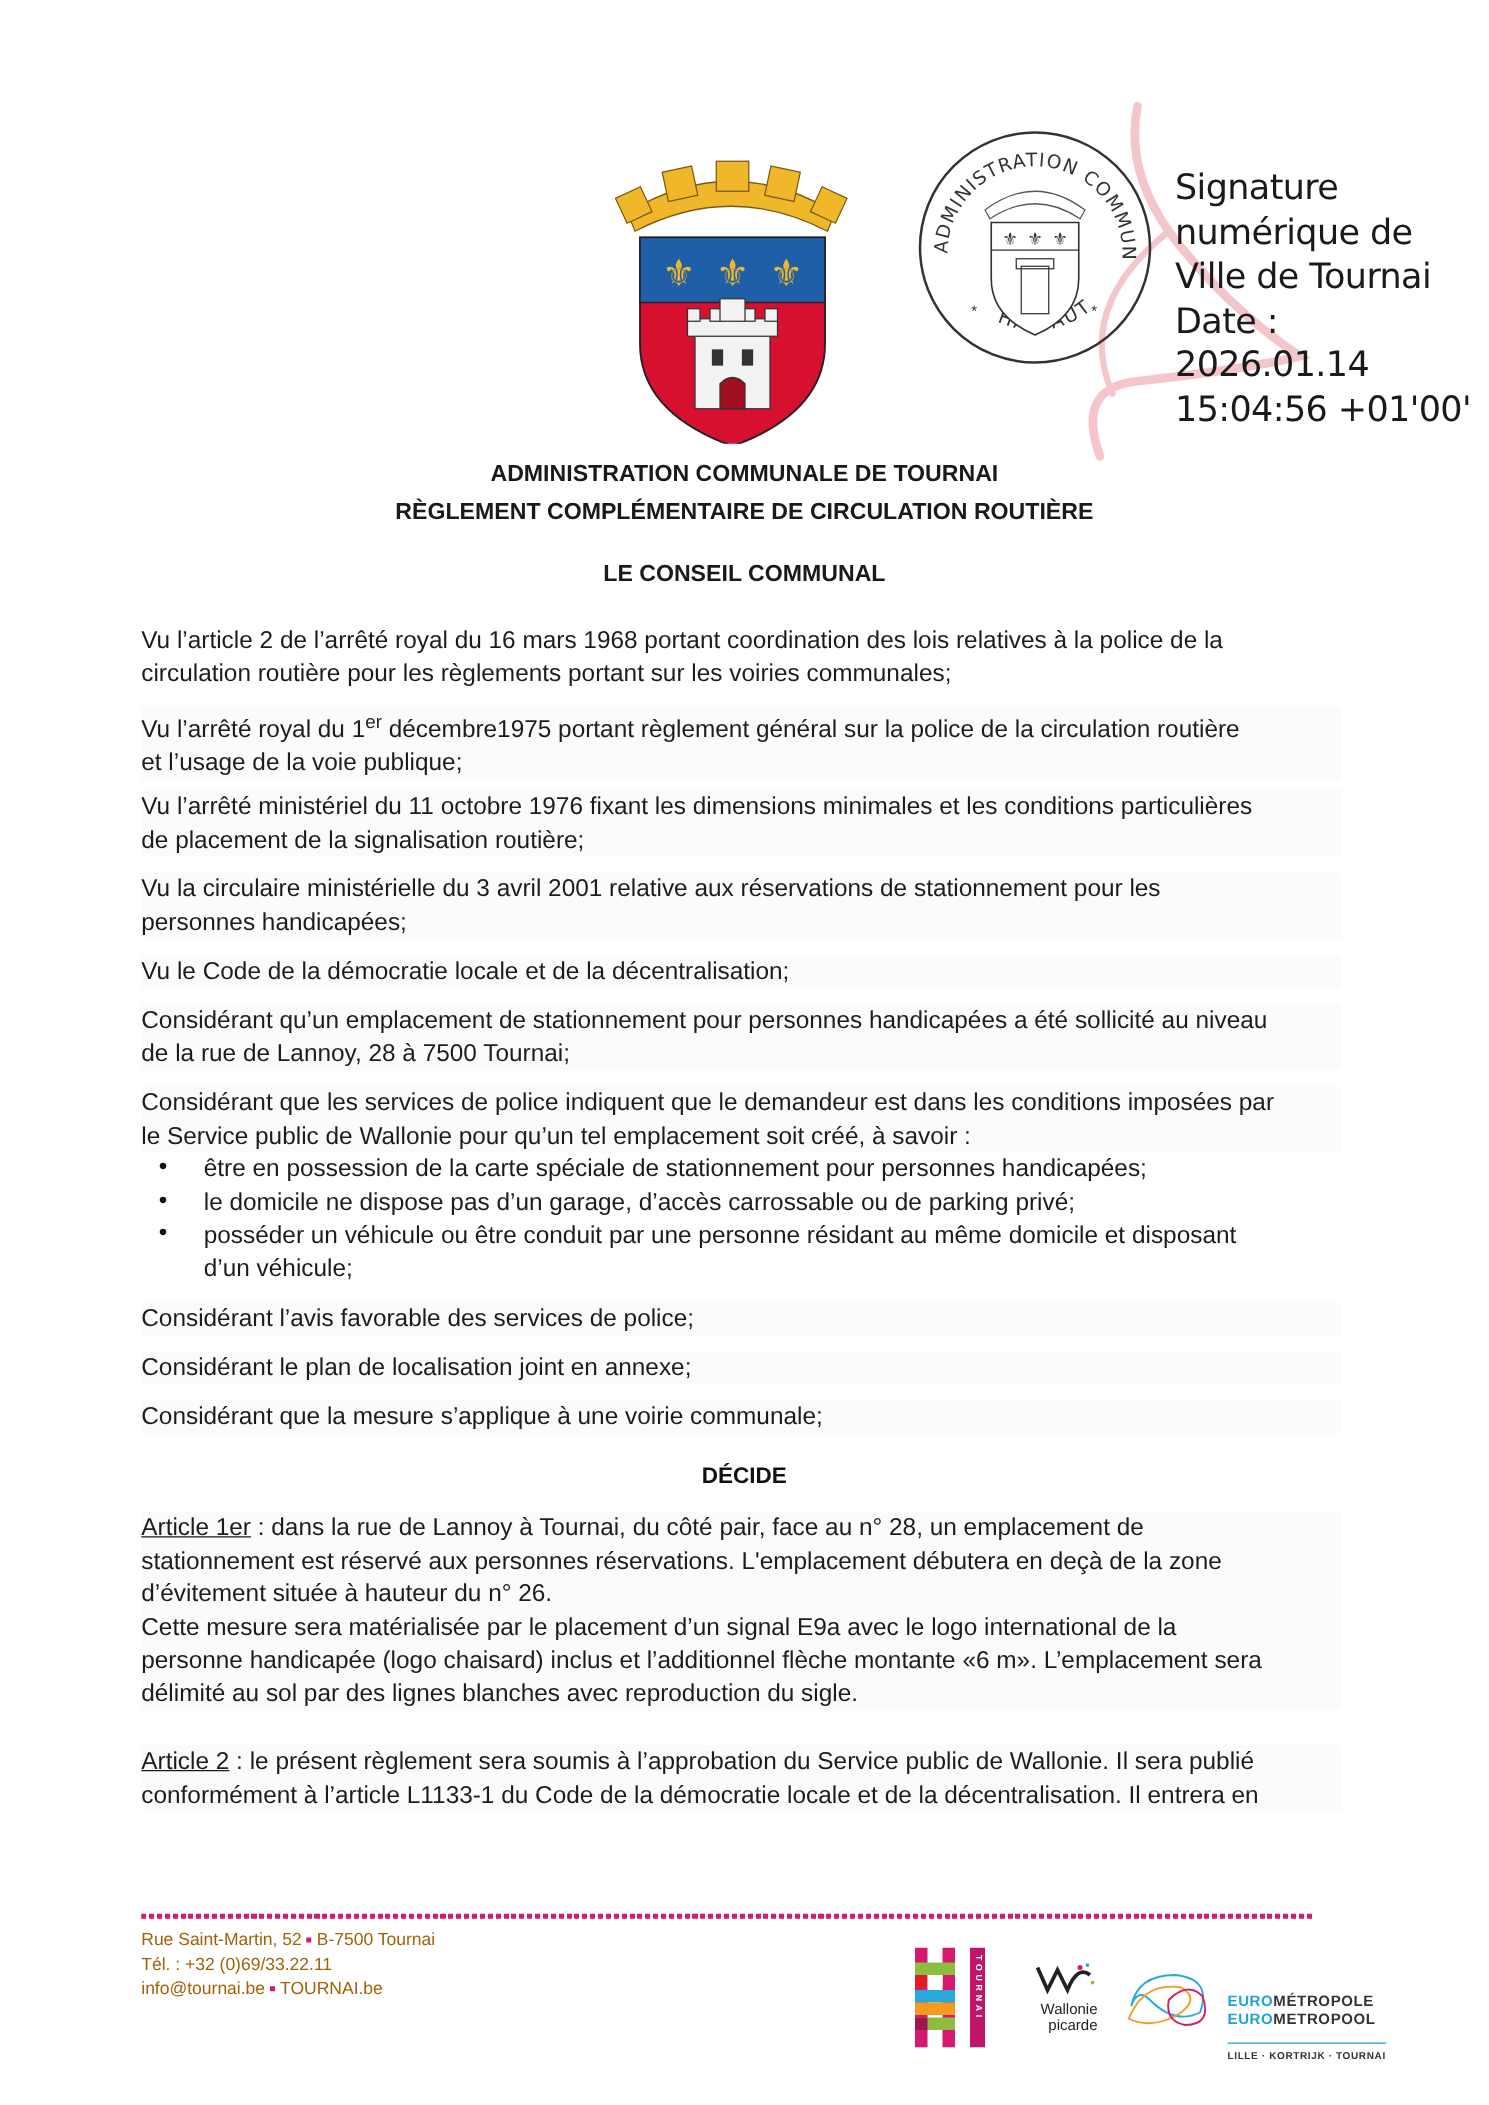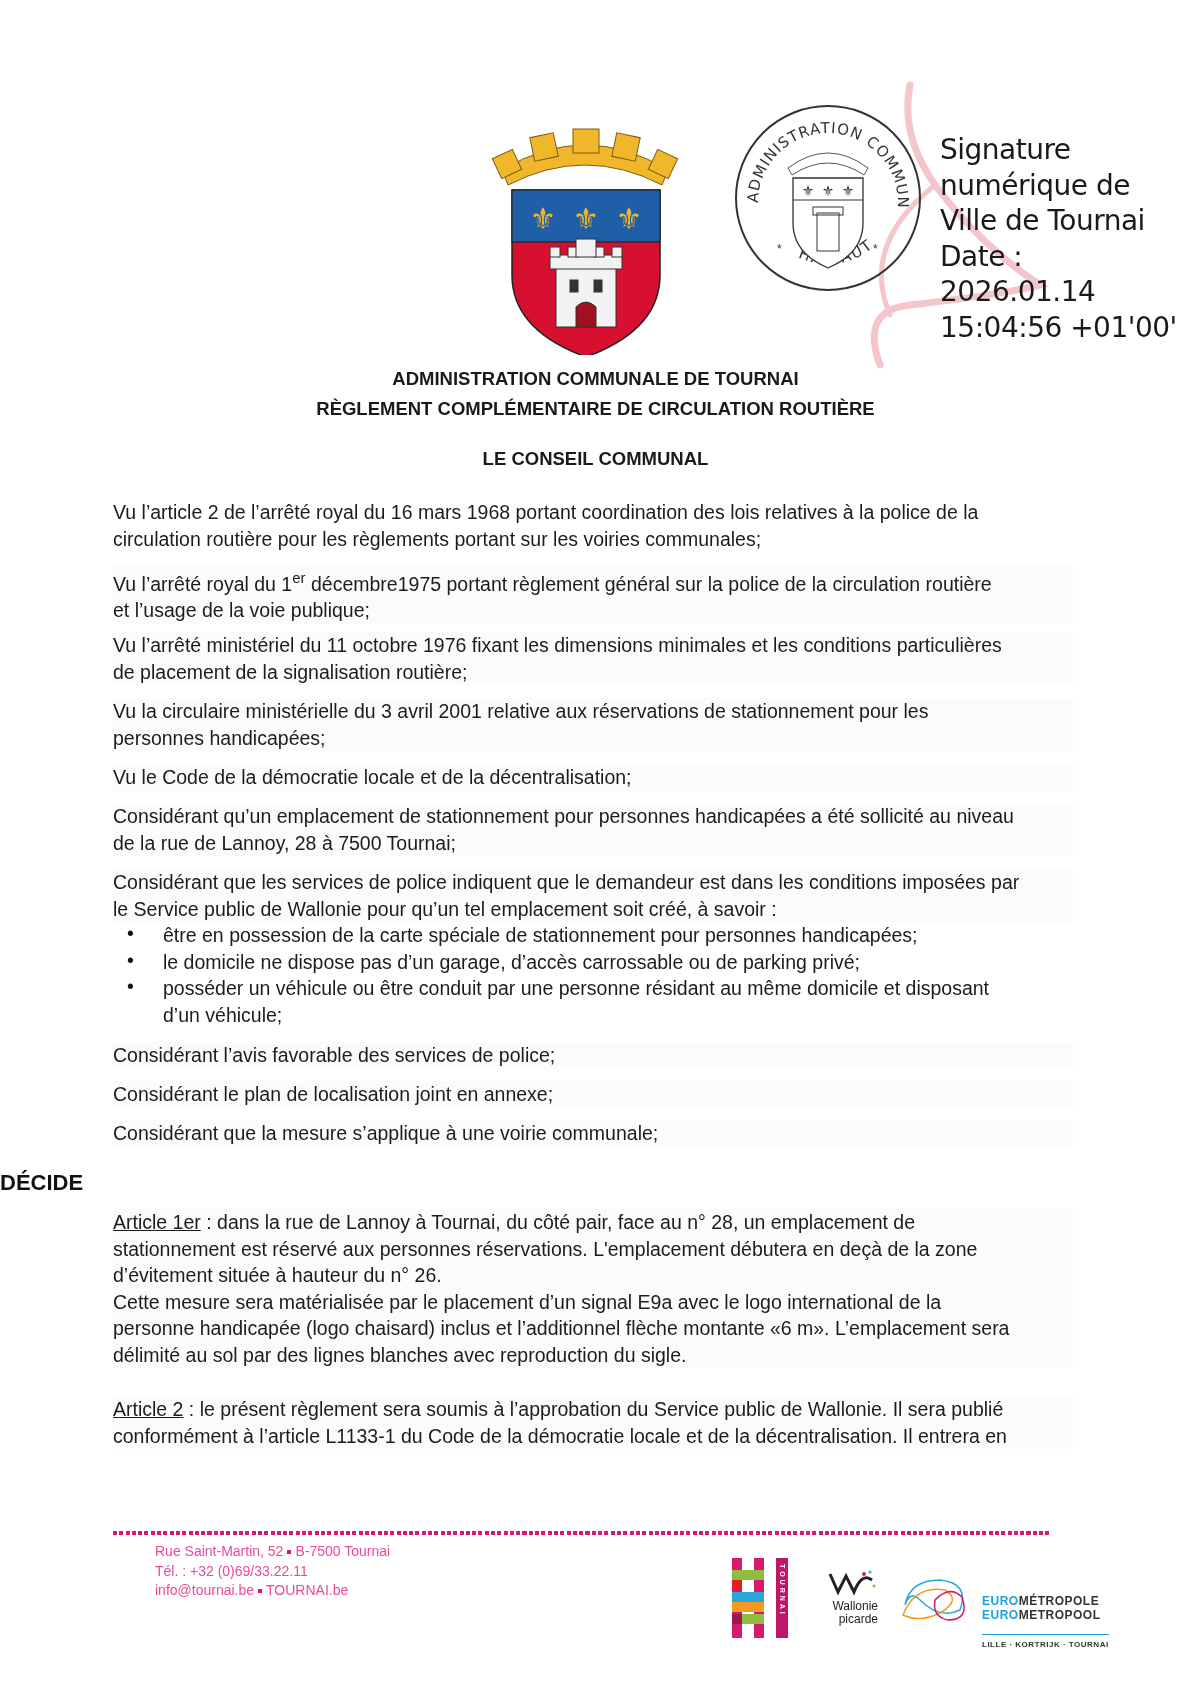--- a/index.html
+++ b/index.html
@@ -12,24 +12,24 @@
   .sig div { white-space: nowrap; }
   .head { left: 0; width: 1191px; text-align: center; font-weight: bold; font-size: 18.5px; color: #1a1a1a; }
   .head1 { top: 368px; }
   .head2 { top: 398px; }
   .head3 { top: 448px; }
   .para { position: absolute; left: 113px; width: 960px; font-size: 19.5px; line-height: 26.5px; color: #1c1c1c; white-space: nowrap; }
   .shade { background: #fbfbfb; }
   .bullet { position: absolute; left: 127px; font-size: 19.5px; }
   .bl { position: absolute; left: 163px; font-size: 19.5px; line-height: 26.5px; white-space: nowrap; color: #1c1c1c; }
   .u { text-decoration: underline; }
-  .decide { position: absolute; left: 0; width: 1191px; text-align: left; font-weight: bold; font-size: 22px; top: 1170px; }
+  .decide { position: absolute; left: 0; width: 1191px; text-align: center; font-weight: bold; font-size: 18px; top: 1170px; }
   #dots { position: absolute; left: 113px; top: 1531px; width: 937px; height: 4px;
     background-image: repeating-linear-gradient(90deg, #d6196e 0 4px, transparent 4px 6.3px); }
-  .foot { position: absolute; left: 113px; font-size: 14px; line-height: 19.5px; color: #ec4899; margin-left: 42px; }
+  .foot { position: absolute; left: 113px; font-size: 14px; line-height: 19.5px; color: #a16207; }
   .pinksq { display: inline-block; width: 4px; height: 4px; background: #d6196e; vertical-align: middle; margin: 0 4px; }
   .logo-label { font-size: 12px; }
 </style>
 </head>
 <body>
 
 <svg id="coat" class="abs" viewBox="0 0 190 230">
 
   <g fill="#f0b72a" stroke="#7a5a10" stroke-width="1">
     <path d="M12,45 Q95,-5 178,45 L172,60 Q95,20 18,60 Z"></path>

